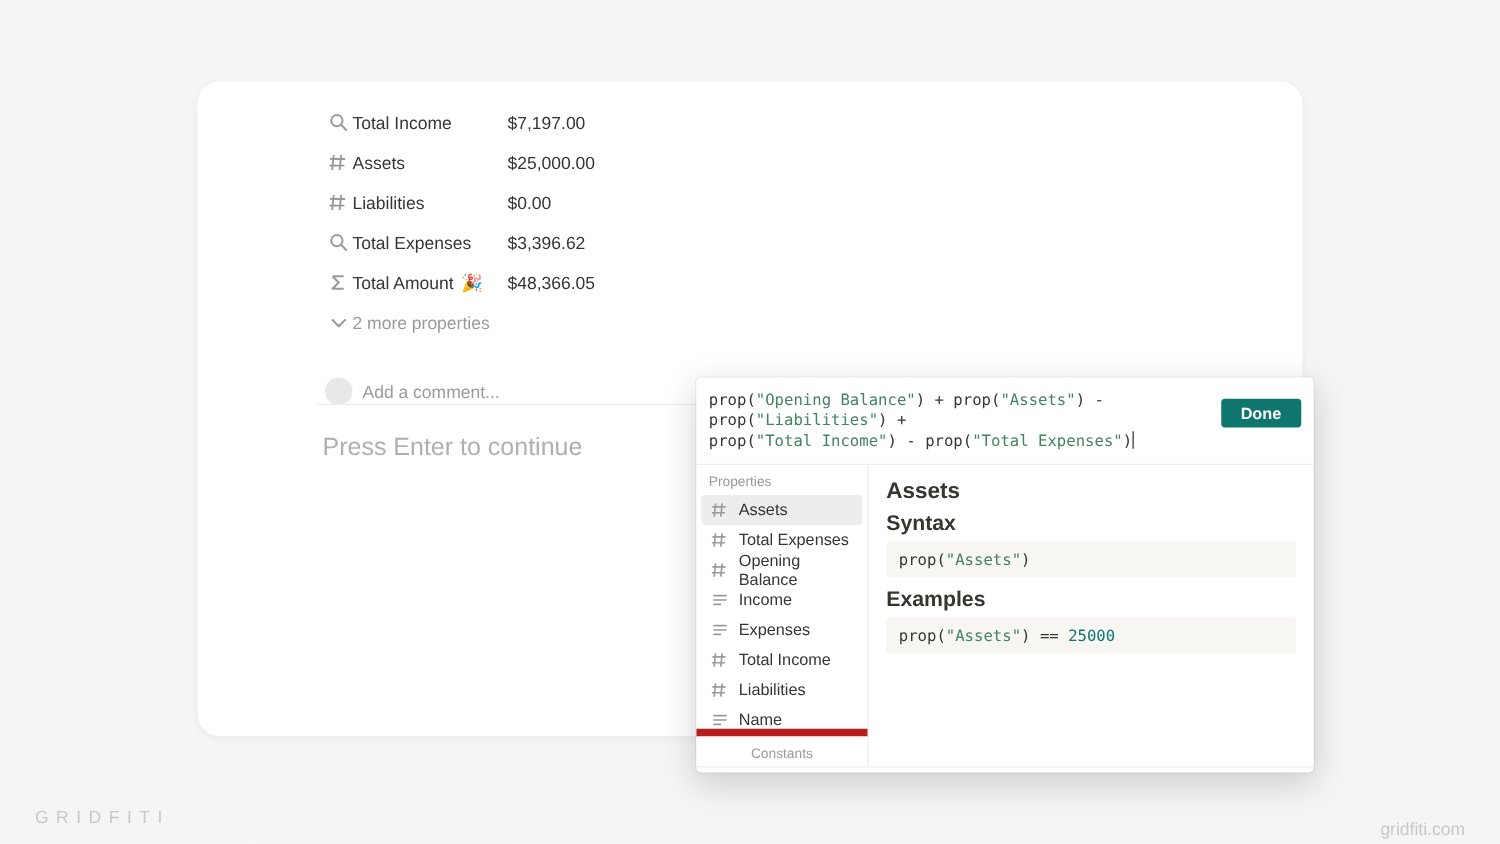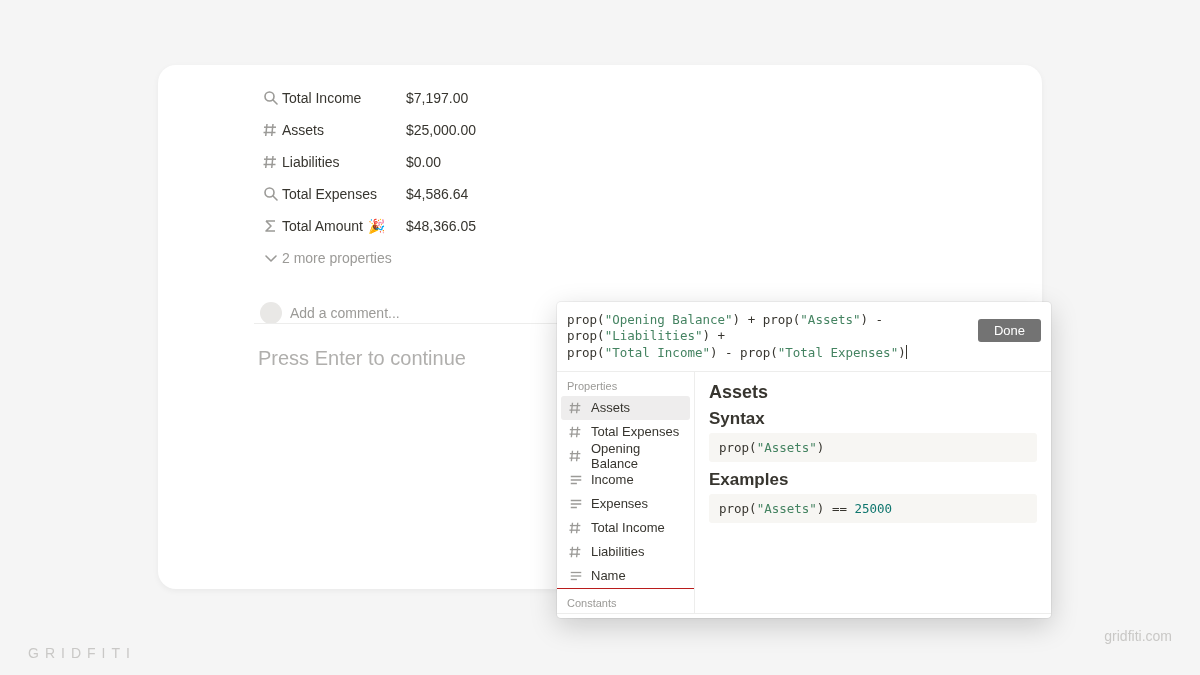--- a/index.html
+++ b/index.html
@@ -48,55 +48,55 @@
     font-size:12.5px; line-height:1.3;
     border-bottom:1px solid #ededec;
     position:relative;
   }
   .tok-fn   { color:#37352f; }
   .tok-str  { color:#448361; }
   .tok-op   { color:#37352f; }
   .cursor   { display:inline-block; width:0; height:14px; border-left:1px solid #37352f; vertical-align:-2px; }
   .done-btn {
     position:absolute; top:17px; right:10px;
-    background:#737373; color:#fff;
-    font-size:13px; font-weight:400;
+    background:#0f766e; color:#fff;
+    font-size:13px; font-weight:700;
     border:none; border-radius:3px;
     padding:4px 16px; cursor:pointer;
   }
   .pop-body { display:flex; height:241px; }
   .prop-list { width:138px; border-right:1px solid #ededec; display:flex; flex-direction:column; }
   .sect-title { font-size:11px; color:#9b9a97; padding:8px 10px 4px; }
   .list-area { overflow:hidden; flex:1; }
   .list-item {
     display:flex; align-items:center; gap:8px;
     height:24px; font-size:13px; color:#37352f;
     padding:0 8px; margin:0 4px; border-radius:3px;
   }
   .list-item.sel { background:#eeeded; }
   .list-item .li-ic { width:14px; color:#9b9a97; display:flex; }
   .list-item .li-ic svg { width:14px; height:14px; }
-  .constants { border-top:1px solid #b91c1c; }
+  .constants { border-top:6px solid #b91c1c;text-align:center; }
   .doc-panel { flex:1; padding:10px 14px; }
   .doc-title { font-size:18px; font-weight:700; margin:0 0 6px; }
   .doc-desc  { font-size:13px; color:#37352f; margin-bottom:10px; }
   .doc-sub   { font-size:17px; font-weight:600; margin:6px 0 4px; }
   .code-box {
     background:#f7f6f3; border-radius:3px;
     font-family:SFMono-Regular, Menlo, Consolas, monospace;
     font-size:12.5px; padding:7px 10px; margin-bottom:8px;
   }
   .tok-num { color:#0f766e; }
   .pop-foot {
     height:34px; border-top:1px solid #ededec;
     display:flex; align-items:center; justify-content:space-between;
     padding:0 12px; font-size:12px; color:#9b9a97;
   }
   .brand-left { position:absolute; left:28px; bottom:14px; letter-spacing:6px; font-size:14px; color:#c9c8c6;margin-top:29px; }
-  .brand-right{ position:absolute; right:28px; bottom:31px; font-size:14px; color:#c9c8c6; }
+  .brand-right{ position:absolute; right:28px; bottom:4px; font-size:14px; color:#c9c8c6; }
 </style>
 </head>
 <body>
 
 <svg width="0" height="0" style="position:absolute">
   <defs>
     <g id="ic-search">
         <circle cx="6.5" cy="6.5" r="4.5" fill="none" stroke="currentColor" stroke-width="1.6"></circle>
         <line x1="10" y1="10" x2="14" y2="14" stroke="currentColor" stroke-width="1.6" stroke-linecap="round"></line>
       </g>
@@ -155,21 +155,21 @@
     <span class="prop-name">Liabilities</span>
     <span class="prop-val">$0.00</span>
   </div>
       <div class="prop-row">
     <span class="prop-ic">
           <svg viewBox="0 0 16 16">
             <use href="#ic-search"></use>
           </svg>
         </span>
     <span class="prop-name">Total Expenses</span>
-    <span class="prop-val">$4,586.64</span>
+    <span class="prop-val">$3,396.62</span>
   </div>
       <div class="prop-row">
     <span class="prop-ic">
           <svg viewBox="0 0 16 16">
             <use href="#ic-sigma"></use>
           </svg>
         </span>
     <span class="prop-name">Total Amount <span class="emoji">🎉</span></span>
     <span class="prop-val">$48,366.05</span>
   </div>

